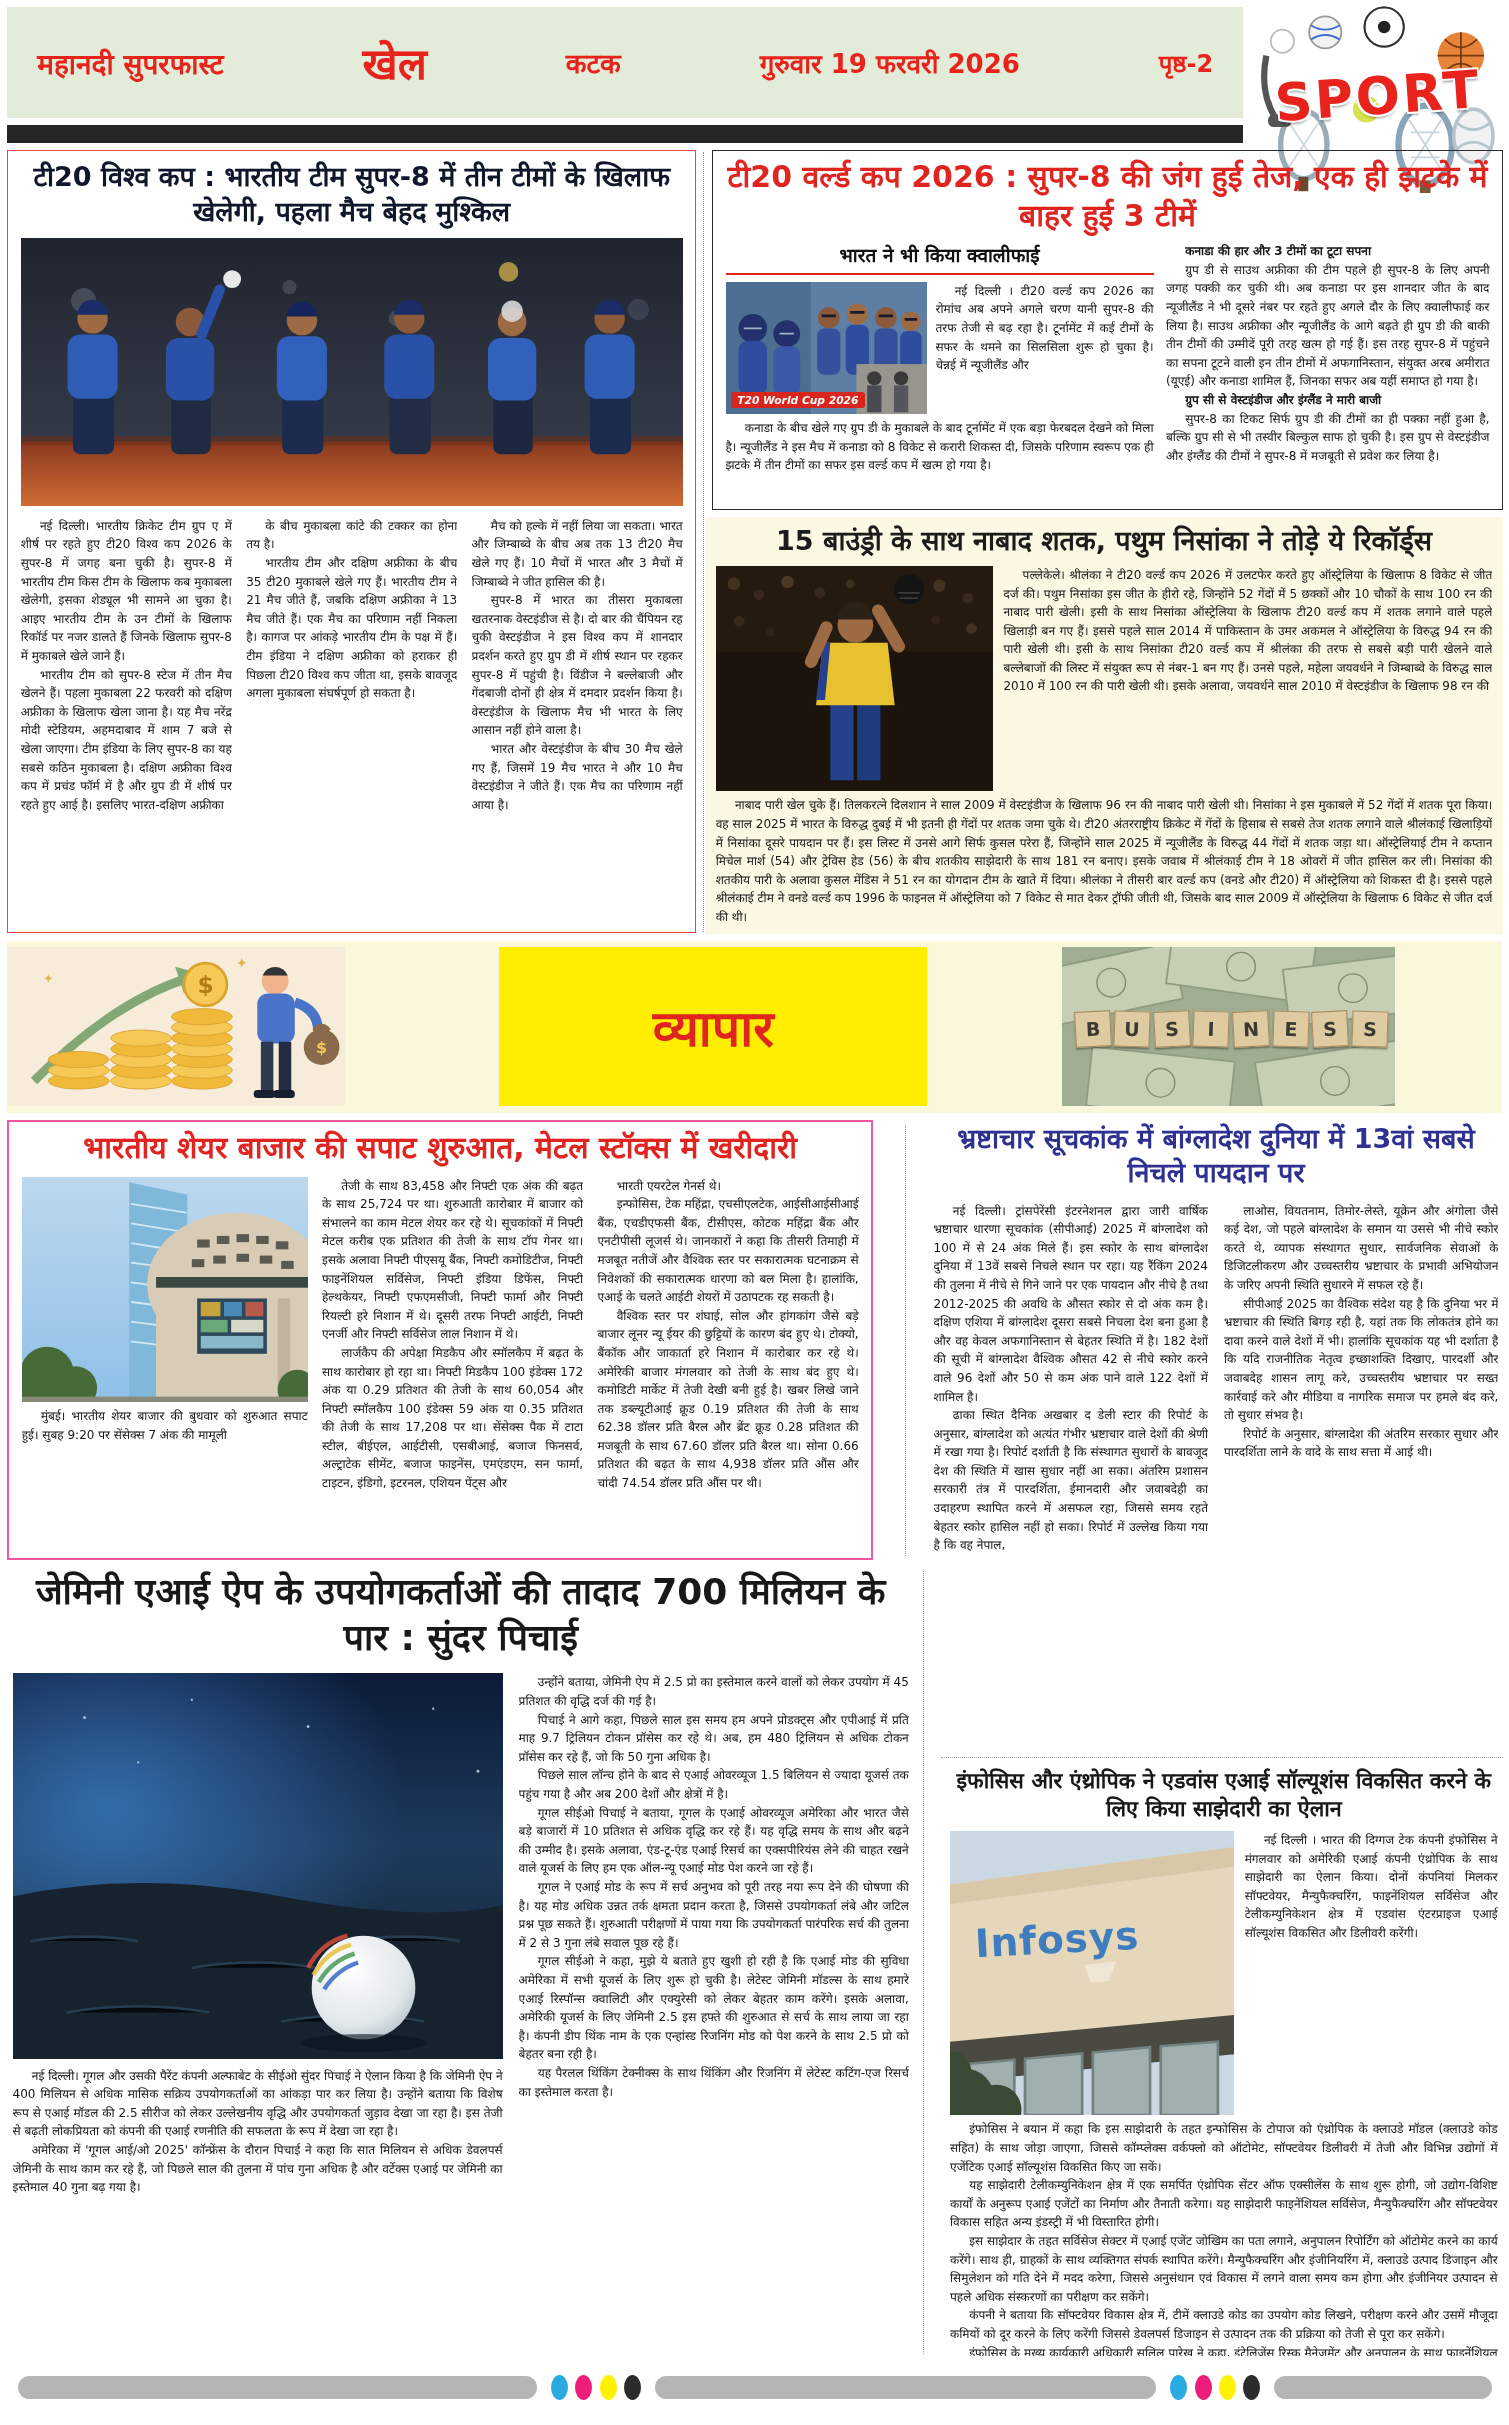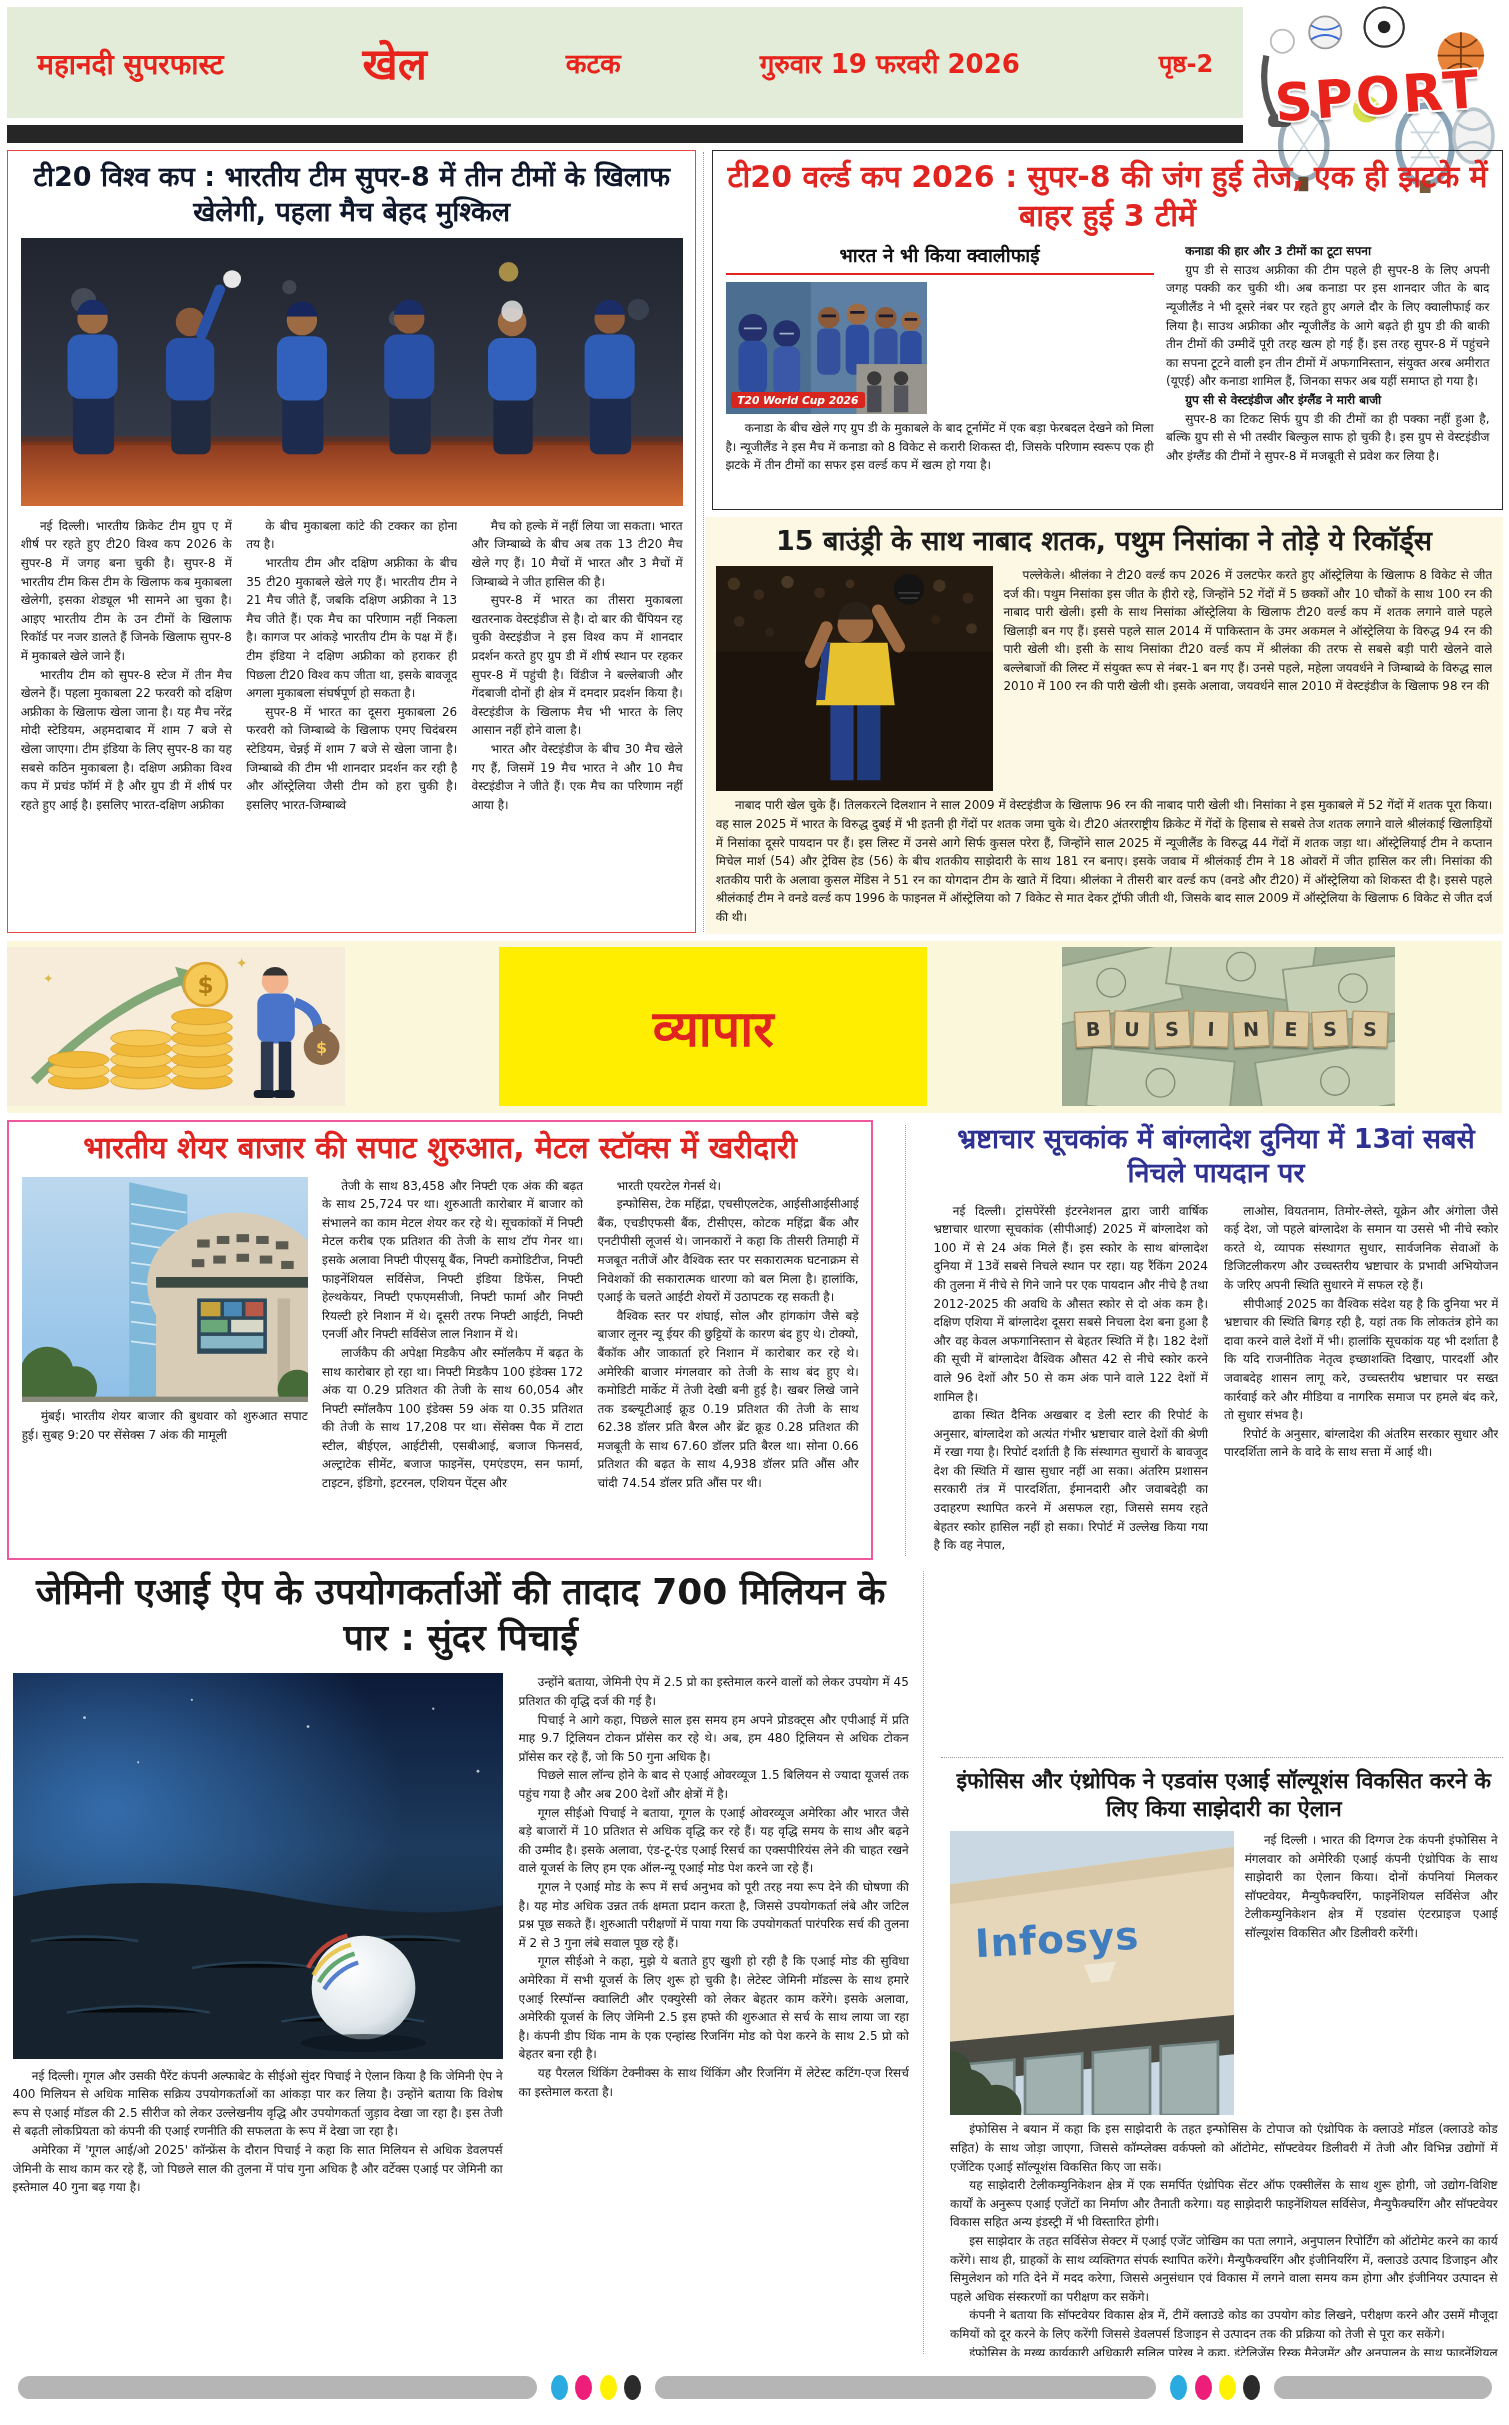--- a/index.html
+++ b/index.html
@@ -214,21 +214,20 @@
       </svg>
     </div>
     <div class="india-cols body-text">
       <div class="col">
           <p>नई दिल्ली। भारतीय क्रिकेट टीम ग्रुप ए में शीर्ष पर रहते हुए टी20 विश्व कप 2026 के सुपर-8 में जगह बना चुकी है। सुपर-8 में भारतीय टीम किस टीम के खिलाफ कब मुकाबला खेलेगी, इसका शेड्यूल भी सामने आ चुका है। आइए भारतीय टीम के उन टीमों के खिलाफ रिकॉर्ड पर नजर डालते हैं जिनके खिलाफ सुपर-8 में मुकाबले खेले जाने हैं।</p>
           <p>भारतीय टीम को सुपर-8 स्टेज में तीन मैच खेलने हैं। पहला मुकाबला 22 फरवरी को दक्षिण अफ्रीका के खिलाफ खेला जाना है। यह मैच नरेंद्र मोदी स्टेडियम, अहमदाबाद में शाम 7 बजे से खेला जाएगा। टीम इंडिया के लिए सुपर-8 का यह सबसे कठिन मुकाबला है। दक्षिण अफ्रीका विश्व कप में प्रचंड फॉर्म में है और ग्रुप डी में शीर्ष पर रहते हुए आई है। इसलिए भारत-दक्षिण अफ्रीका</p>
         </div>
       <div class="col">
           <p>के बीच मुकाबला कांटे की टक्कर का होना तय है।</p>
           <p>भारतीय टीम और दक्षिण अफ्रीका के बीच 35 टी20 मुकाबले खेले गए हैं। भारतीय टीम ने 21 मैच जीते हैं, जबकि दक्षिण अफ्रीका ने 13 मैच जीते हैं। एक मैच का परिणाम नहीं निकला है। कागज पर आंकड़े भारतीय टीम के पक्ष में हैं। टीम इंडिया ने दक्षिण अफ्रीका को हराकर ही पिछला टी20 विश्व कप जीता था, इसके बावजूद अगला मुकाबला संघर्षपूर्ण हो सकता है।</p>
-          <p>सुपर-8 में भारत का दूसरा मुकाबला 26 फरवरी को जिम्बाब्वे के खिलाफ एमए चिदंबरम स्टेडियम, चेन्नई में शाम 7 बजे से खेला जाना है। जिम्बाब्वे की टीम भी शानदार प्रदर्शन कर रही है और ऑस्ट्रेलिया जैसी टीम को हरा चुकी है। इसलिए भारत-जिम्बाब्वे</p>
         </div>
       <div class="col">
           <p>मैच को हल्के में नहीं लिया जा सकता। भारत और जिम्बाब्वे के बीच अब तक 13 टी20 मैच खेले गए हैं। 10 मैचों में भारत और 3 मैचों में जिम्बाब्वे ने जीत हासिल की है।</p>
           <p>सुपर-8 में भारत का तीसरा मुकाबला खतरनाक वेस्टइंडीज से है। दो बार की चैंपियन रह चुकी वेस्टइंडीज ने इस विश्व कप में शानदार प्रदर्शन करते हुए ग्रुप डी में शीर्ष स्थान पर रहकर सुपर-8 में पहुंची है। विंडीज ने बल्लेबाजी और गेंदबाजी दोनों ही क्षेत्र में दमदार प्रदर्शन किया है। वेस्टइंडीज के खिलाफ मैच भी भारत के लिए आसान नहीं होने वाला है।</p>
           <p>भारत और वेस्टइंडीज के बीच 30 मैच खेले गए हैं, जिसमें 19 मैच भारत ने और 10 मैच वेस्टइंडीज ने जीते हैं। एक मैच का परिणाम नहीं आया है।</p>
         </div>
     </div>
   </div>
 
   <div class="art-wc">
@@ -258,20 +257,23 @@
                 <path d="M107,38 h16 M139,34 h16 M171,38 h16 M200,42 h14" stroke="#1a1a2e" stroke-width="3"></path>
               </g>
               <rect x="146" y="92" width="79" height="56" fill="#97958d"></rect>
               <circle cx="166" cy="108" r="8" fill="#3a3a3a"></circle>
                 <rect x="158" y="116" width="16" height="30" fill="#4a4a52"></rect>
               <circle cx="196" cy="108" r="8" fill="#3a3a3a"></circle>
                 <rect x="188" y="116" width="16" height="30" fill="#55555e"></rect>
             </svg>
             <span class="photo-chip">T20 World Cup 2026</span>
           </div>
+          <div class="wc-minicol body-text">
+              <p>नई दिल्ली । टी20 वर्ल्ड कप 2026 का रोमांच अब अपने अगले चरण यानी सुपर-8 की तरफ तेजी से बढ़ रहा है। टूर्नामेंट में कई टीमों के सफर के थमने का सिलसिला शुरू हो चुका है। चेन्नई में न्यूजीलैंड और</p>
+            </div>
         </div>
         <div class="body-text">
             <p>कनाडा के बीच खेले गए ग्रुप डी के मुकाबले के बाद टूर्नामेंट में एक बड़ा फेरबदल देखने को मिला है। न्यूजीलैंड ने इस मैच में कनाडा को 8 विकेट से करारी शिकस्त दी, जिसके परिणाम स्वरूप एक ही झटके में तीन टीमों का सफर इस वर्ल्ड कप में खत्म हो गया है।</p>
           </div>
       </div>
       <div class="wc-right body-text">
         <p class="lead">कनाडा की हार और 3 टीमों का टूटा सपना</p>
         <p>ग्रुप डी से साउथ अफ्रीका की टीम पहले ही सुपर-8 के लिए अपनी जगह पक्की कर चुकी थी। अब कनाडा पर इस शानदार जीत के बाद न्यूजीलैंड ने भी दूसरे नंबर पर रहते हुए अगले दौर के लिए क्वालीफाई कर लिया है। साउथ अफ्रीका और न्यूजीलैंड के आगे बढ़ते ही ग्रुप डी की बाकी तीन टीमों की उम्मीदें पूरी तरह खत्म हो गई हैं। इस तरह सुपर-8 में पहुंचने का सपना टूटने वाली इन तीन टीमों में अफगानिस्तान, संयुक्त अरब अमीरात (यूएई) और कनाडा शामिल हैं, जिनका सफर अब यहीं समाप्त हो गया है।</p>
         <p class="lead">ग्रुप सी से वेस्टइंडीज और इंग्लैंड ने मारी बाजी</p>
         <p>सुपर-8 का टिकट सिर्फ ग्रुप डी की टीमों का ही पक्का नहीं हुआ है, बल्कि ग्रुप सी से भी तस्वीर बिल्कुल साफ हो चुकी है। इस ग्रुप से वेस्टइंडीज और इंग्लैंड की टीमों ने सुपर-8 में मजबूती से प्रवेश कर लिया है।</p>

